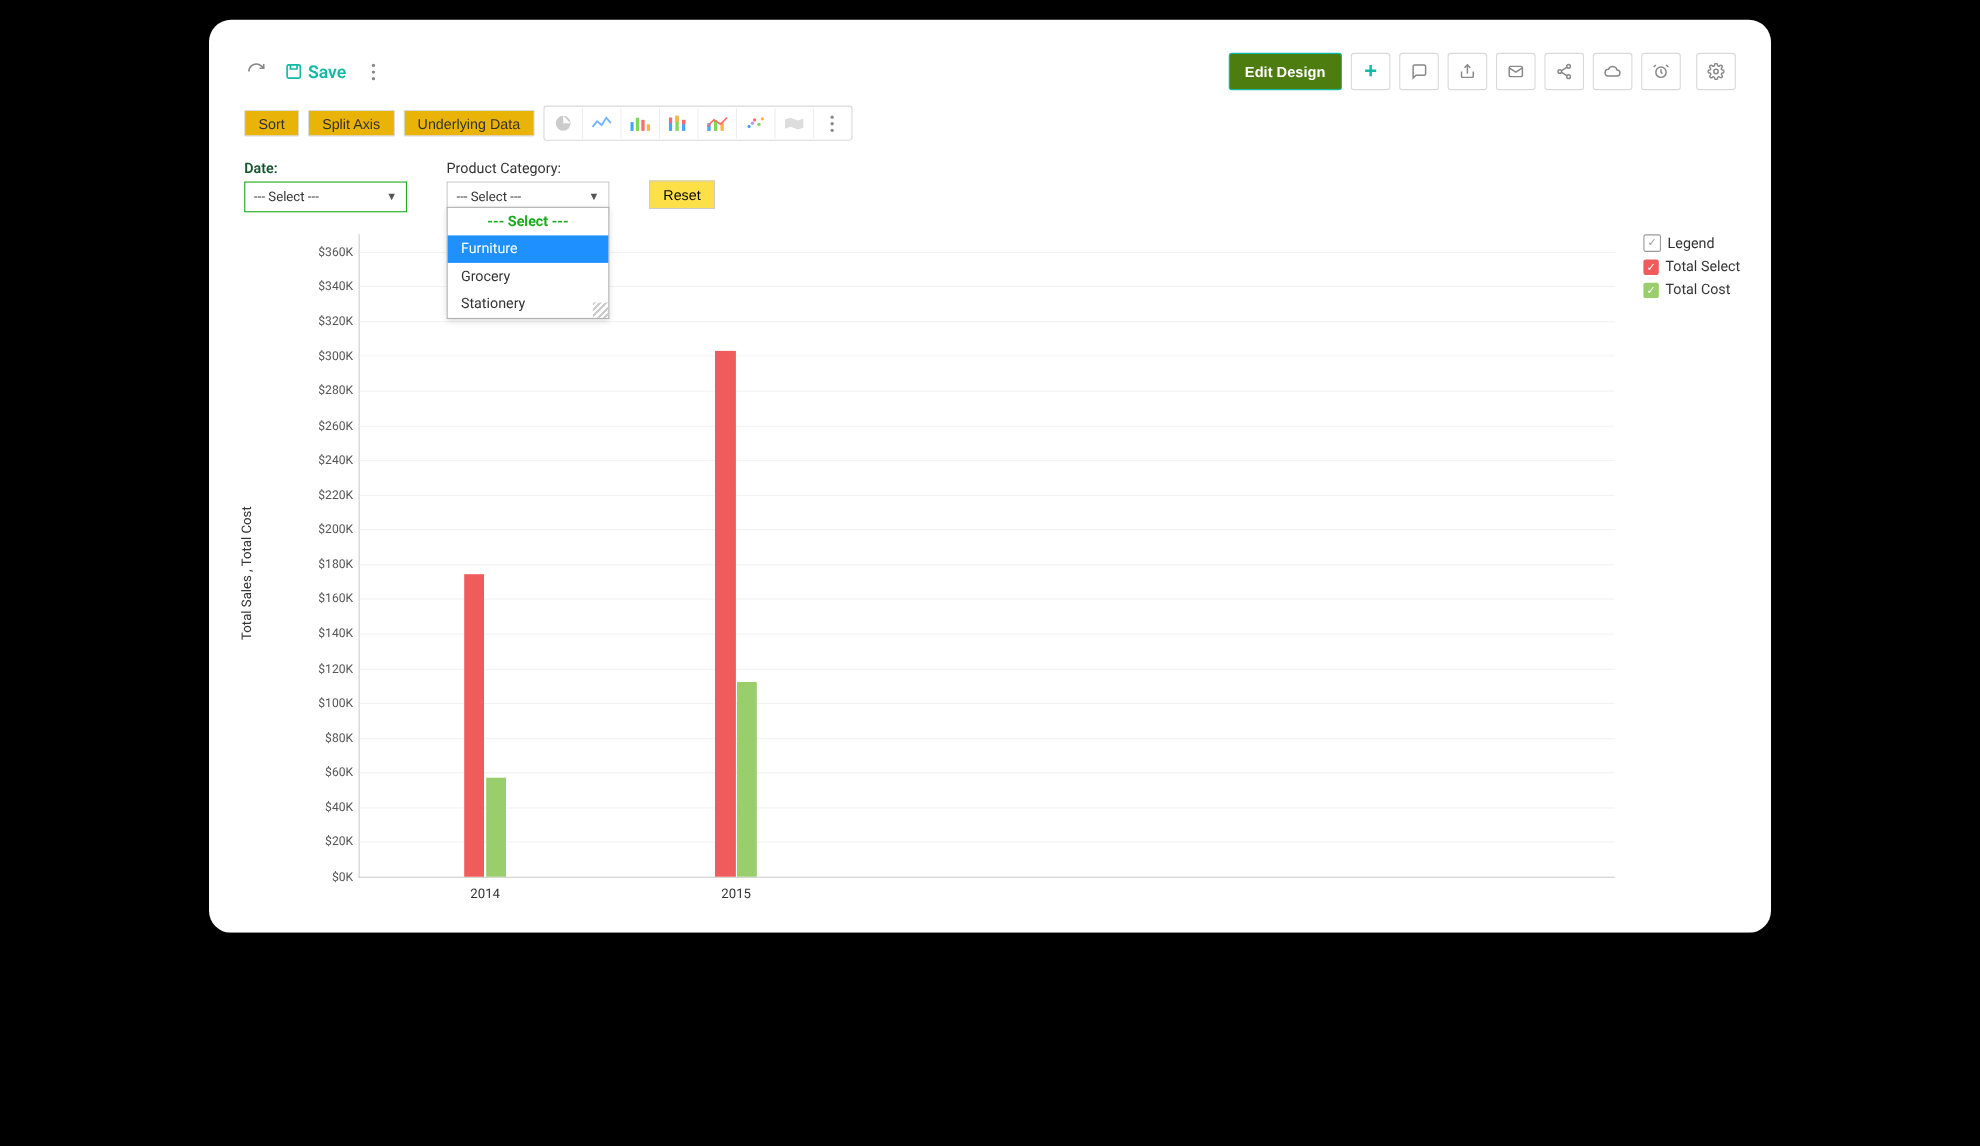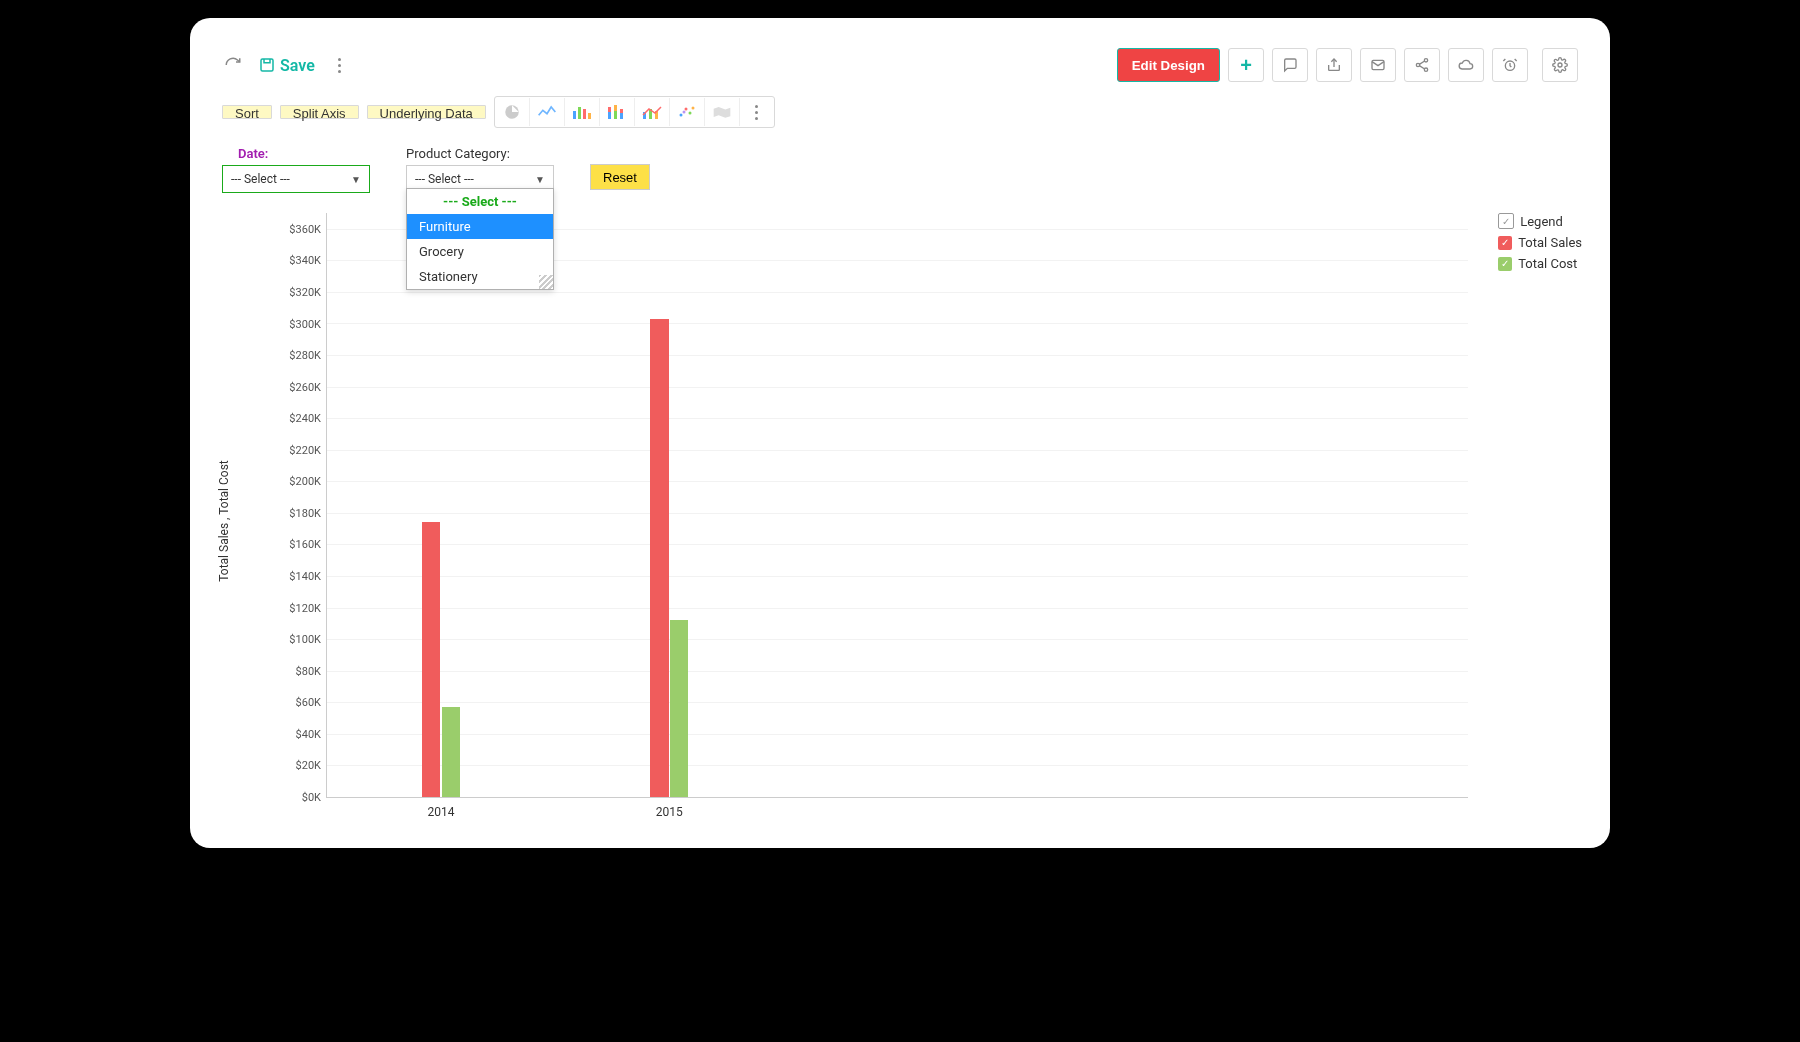--- a/index.html
+++ b/index.html
@@ -4,30 +4,30 @@
 <style>
   html,body{margin:0;padding:0;background:#000;font-family:-apple-system,BlinkMacSystemFont,"Segoe UI",Roboto,Helvetica,Arial,sans-serif;}
   .window{position:relative;margin:18px auto 0 auto;width:1420px;height:830px;background:#fff;border-radius:20px;box-shadow:0 30px 60px rgba(0,0,0,0.35);padding:30px 32px 20px 32px;box-sizing:border-box;overflow:visible;}
   .header{display:flex;align-items:center;gap:14px;}
   .title{font-size:26px;font-weight:800;color:#111;}
   .hicon{color:#777;display:inline-flex;align-items:center;justify-content:center;width:22px;height:22px;}
   .save{display:inline-flex;align-items:center;color:#14B8A6;font-weight:600;gap:4px;}
   .save svg{stroke:#14B8A6;fill:none;}
   .header-right{margin-left:auto;display:flex;align-items:center;gap:8px;}
   .btn{height:34px;border:1px solid #d9d9d9;background:#fff;border-radius:3px;min-width:36px;display:inline-flex;align-items:center;justify-content:center;color:#777;cursor:pointer;}
-  .btn.primary{background:#ef4444;border-color:#14B8A6;color:#fff;font-weight:600;padding:0 14px;}
+  .btn.primary{background:#4d7c0f;border-color:#14B8A6;color:#fff;font-weight:600;padding:0 14px;}
   .btn.add{color:#14B8A6;font-size:20px;font-weight:700;}
   .toolbar{margin-top:14px;display:flex;align-items:center;gap:8px;}
-  .tbtn{height:14px;border:1px solid #d9d9d9;background:#fef9c3;border-radius:1px;padding:0 12px;font-size:13px;color:#333;cursor:pointer;}
+  .tbtn{height:24px;border:1px solid #d9d9d9;background:#eab308;border-radius:1px;padding:0 12px;font-size:13px;color:#333;cursor:pointer;}
   .chart-type-group{display:flex;border:1px solid #d9d9d9;border-radius:3px;height:30px;align-items:center;}
   .ct{width:34px;height:28px;display:flex;align-items:center;justify-content:center;border-right:1px solid #eee;cursor:pointer;}
   .ct:last-child{border-right:none;}
   .filters{margin-top:18px;display:flex;gap:36px;align-items:flex-start;}
   .filter .flabel{font-size:13px;color:#333;margin-bottom:4px;}
-  .filter .flabel.green{color:#a21caf;font-weight:600;margin-left:16px;}
+  .filter .flabel.green{color:#14532d;font-weight:600;}
   .sel{height:26px;border:1px solid #ccc;min-width:130px;padding:0 8px;font-size:12px;color:#333;background:#fff;display:flex;align-items:center;justify-content:space-between;cursor:pointer;}
   .sel.green{border-color:#1aaa1a;}
   .sel .arr{font-size:10px;color:#555;}
   .reset{height:26px;border:1px solid #ccc;background:#fde047;padding:0 12px;font-size:13px;margin-top:18px;cursor:pointer;}
   .dropdown{position:absolute;left:216px;top:170px;width:146px;border:1px solid #b0b0b0;background:#fff;box-shadow:0 2px 6px rgba(0,0,0,0.15);z-index:10;}
   .dropdown .ditem{padding:5px 12px;font-size:13px;color:#333;cursor:pointer;}
   .dropdown .ditem.sel-green{color:#1aaa1a;font-weight:700;text-align:center;}
   .dropdown .ditem.hover{background:#1E90FF;color:#fff;}
   .dropdown .grip{position:absolute;right:0;bottom:0;width:14px;height:14px;background:repeating-linear-gradient(135deg,#ccc 0 2px,transparent 2px 4px);}
 
@@ -218,21 +218,21 @@
   <div class="chart-area">
     <div class="ylabel">Total Sales , Total Cost</div>
 
     <div class="legend">
       <div class="row">
           <span class="sq outline">✓</span>
           <span>Legend</span>
         </div>
       <div class="row">
           <span class="sq" style="background:#F05C5C">✓</span>
-          <span>Total Sales</span>
+          <span>Total Select</span>
         </div>
       <div class="row">
           <span class="sq" style="background:#9ACD6B">✓</span>
           <span>Total Cost</span>
         </div>
     </div>
 
     <div class="plot" id="plot">
         <div class="ytick" style="bottom: 0%;">$0K</div>
         <div class="grid" style="top: 94.5946%;"></div>

